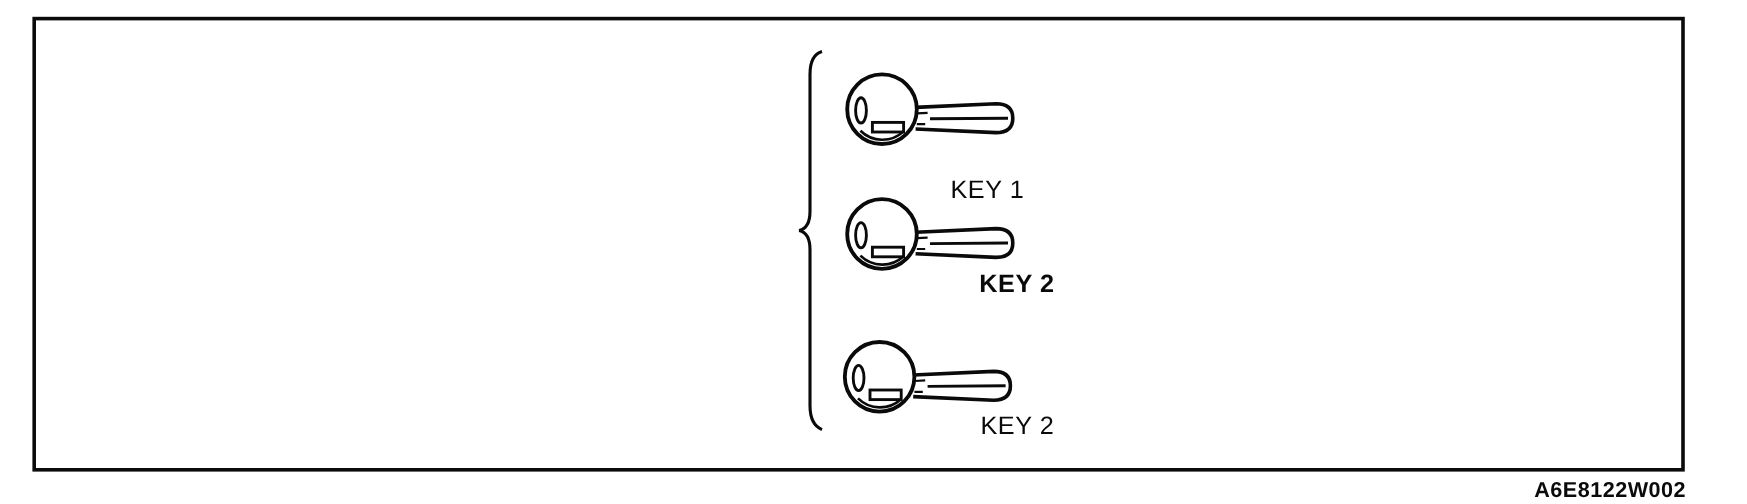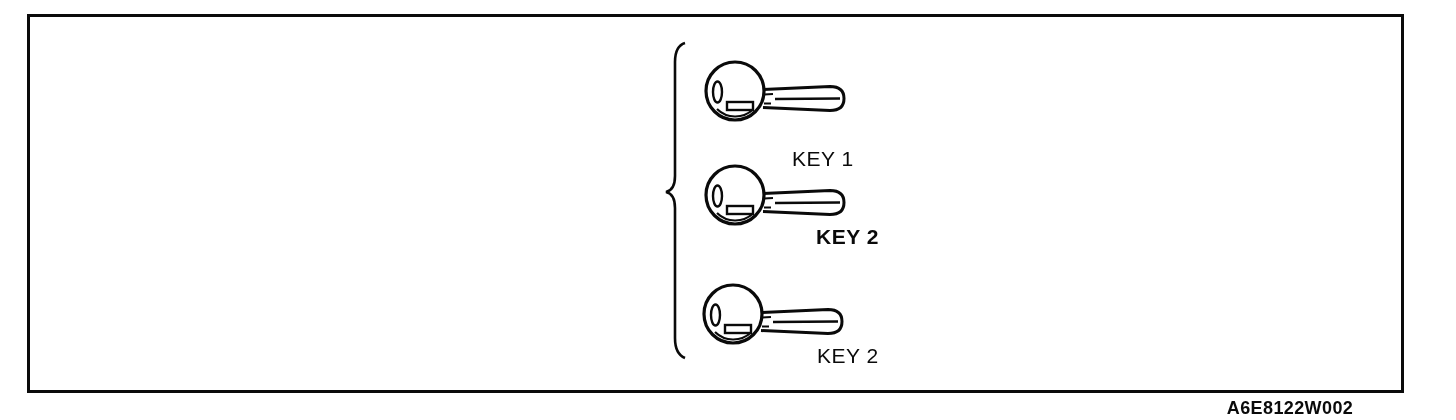--- a/index.html
+++ b/index.html
@@ -54,21 +54,21 @@
     line-height: 21px;
     letter-spacing: 0.5px;
     white-space: nowrap;
     color: #0a0a0a;
   }
   .figure-code {
     position: absolute;
     left: 1175px;
     top: 398px;
     width: 230px;
-    text-align: center;
+    text-align: right;
     font-size: 18px;
     font-weight: bold;
     letter-spacing: 0.4px;
     color: #0a0a0a;
   }
   .defs-holder {
     position: absolute;
     width: 0;
     height: 0;
     overflow: hidden;

